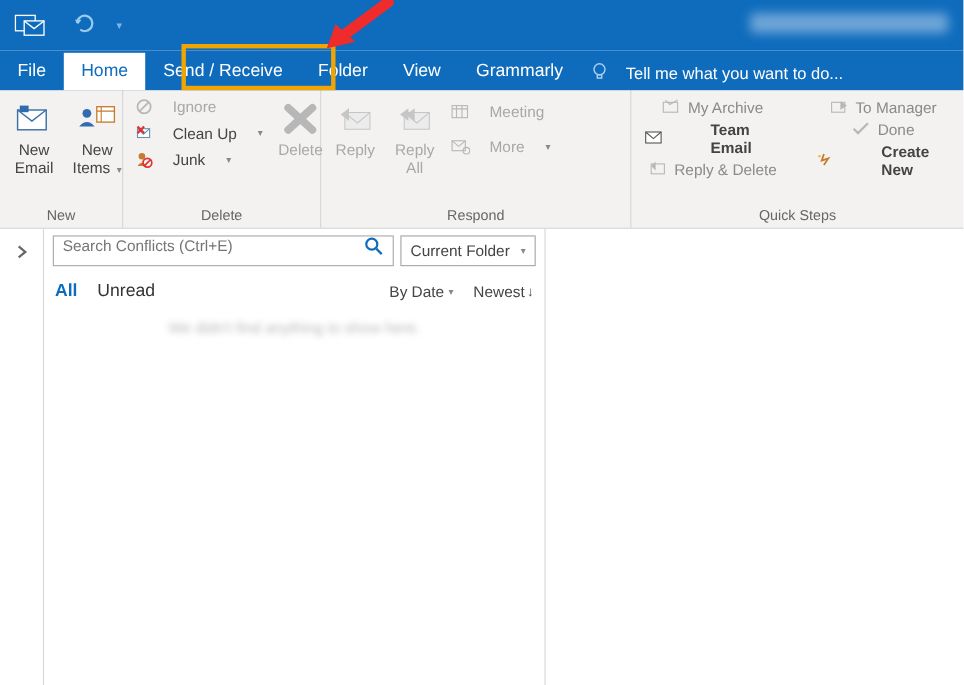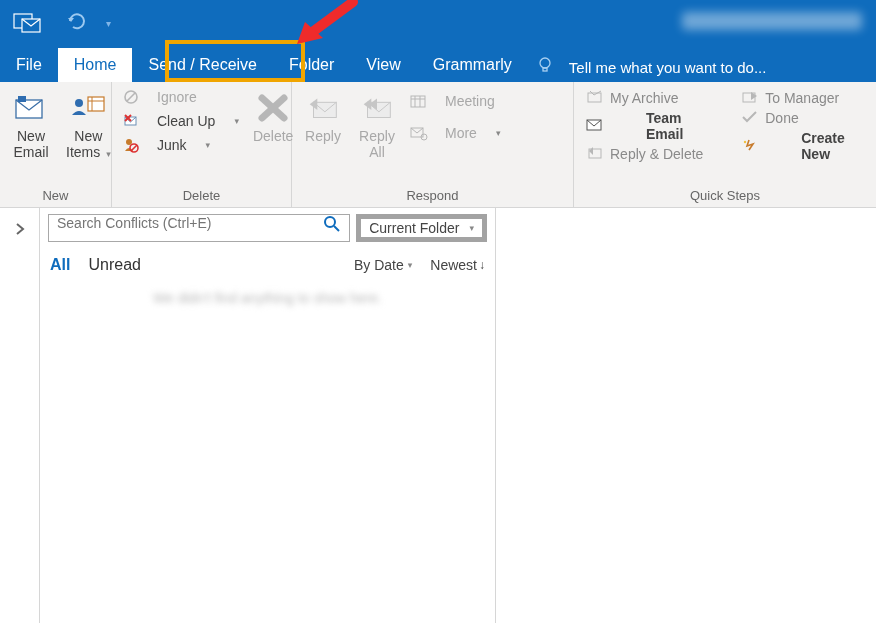--- a/index.html
+++ b/index.html
@@ -27,33 +27,33 @@
   .big-btn .icn { width: 38px; height: 36px; display: flex; align-items: center; justify-content: center; }
   .big-btn .lbl { text-align: center; line-height: 16px; }
   .disabled { color: #a8a8a8 !important; }
 
   .small-col { display: flex; flex-direction: column; gap: 2px; }
   .small-btn { display: flex; align-items: center; gap: 17px; font-size: 14px; color: #444; padding: 2px 4px; cursor: pointer; white-space: nowrap; }
   .small-btn .icn { width: 18px; height: 18px; display: flex; align-items: center; justify-content: center; }
   .dd { font-size: 9px; color: #888; margin-left: 2px; }
 
   .qs-col { display: flex; flex-direction: column; gap: 4px; }
-  .qs-item { display: flex; align-items: center; gap: 6px; font-size: 14px; color: #8a8a8a; padding: 0 6px; cursor: pointer; }
+  .qs-item { display: flex; align-items: center; gap: 6px; font-size: 14px; color: #8a8a8a; padding: 0 6px; cursor: pointer; justify-content: center; }
   .qs-item .icn { width: 18px; height: 16px; }
   .qs-item.bold { color: #444; font-weight: 600; gap: 42px; }
 
   .content-row { display: flex; height: calc(100% - 46px - 36px - 126px); }
   .nav-collapsed { width: 40px; border-right: 1px solid #d6d6d6; display: flex; justify-content: center; padding-top: 14px; }
   .chev { color: #666; font-size: 14px; cursor: pointer; }
 
   .msg-pane { width: 456px; border-right: 1px solid #d6d6d6; display: flex; flex-direction: column; padding-top: 6px; }
   .search-row { display: flex; gap: 6px; padding: 0 8px 8px 8px; }
   .search-box { flex: 1; border: 1px solid #a8a8a8; height: 28px; display: flex; align-items: flex-start; padding: 0 8px; justify-content: space-between; }
   .search-box input { border: none; outline: none; font-size: 14px; color: #8a8a8a; width: 100%; background: transparent; }
-  .scope-box { border: 5px solid #a3a3a3; height: 28px; display: flex; align-items: center; padding: 0 8px; font-size: 14px; color: #444; gap: 8px; }
+  .scope-box { border: 1px solid #a3a3a3; height: 28px; display: flex; align-items: center; padding: 0 8px; font-size: 14px; color: #444; gap: 8px; }
 
   .filter-row { display: flex; align-items: center; padding: 6px 10px; gap: 18px; font-size: 16px; }
   .filter-all { color: #0f6cbd; font-weight: 700; }
   .filter-unread { color: #333; }
   .spacer { flex: 1; }
   .sort-lbl { font-size: 14px; color: #444; display: flex; align-items: center; gap: 2px; }
 
   .empty-msg { color: #b9b9b9; filter: blur(3px); text-align: center; font-size: 14px; padding: 10px 30px; }
 
   .title-blur { position: absolute; right: 14px; top: 12px; width: 180px; height: 18px; background: rgba(255,255,255,0.4); filter: blur(5px); border-radius: 4px; }

